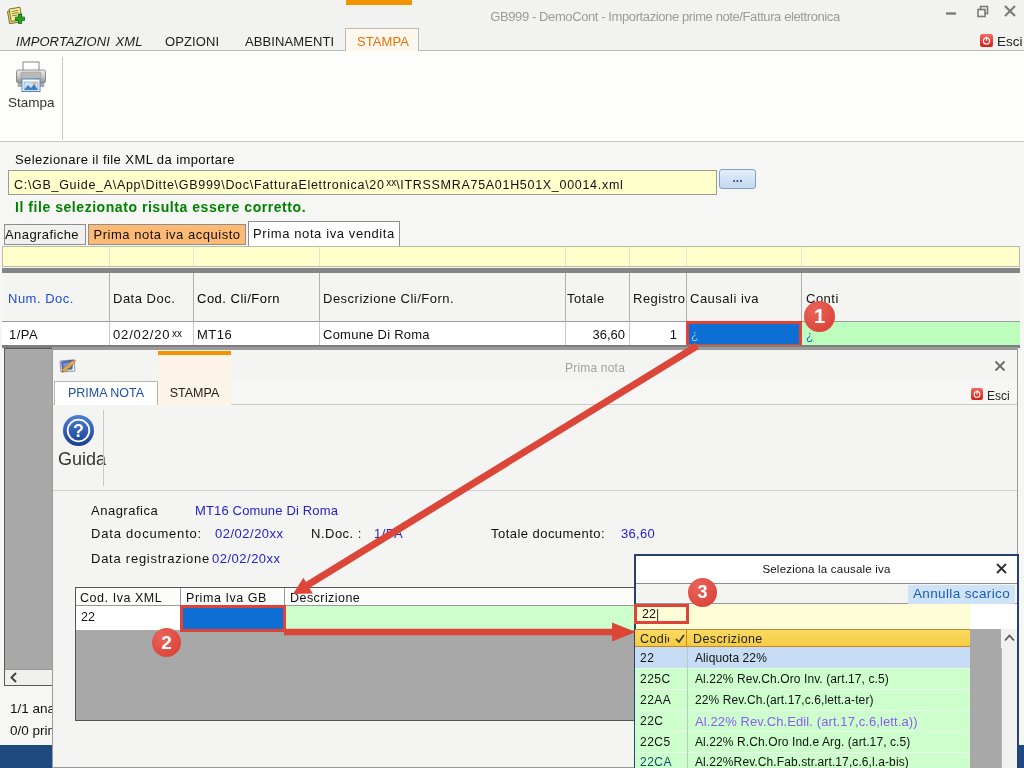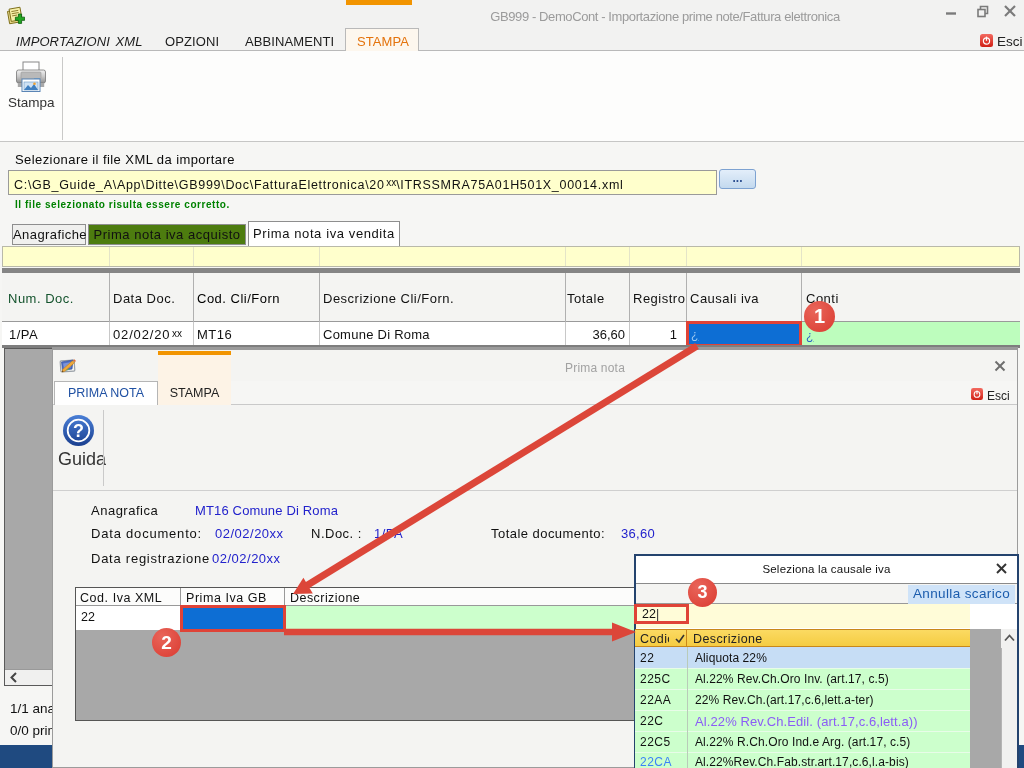--- a/index.html
+++ b/index.html
@@ -84,39 +84,39 @@
   <polygon points="8,29 12,24 15,27 18,23 22,29" fill="#3f7fc0"></polygon>
   <circle cx="18.5" cy="22.8" r="1.3" fill="#f0a030"></circle>
 </svg>
 <div class="abs" style="left:8px;top:95px;font-size:13.5px;color:#333;">Stampa</div>
 
 <div class="abs" style="left:0;top:142px;width:1024px;height:626px;background:#f6f6f4;"></div>
 <div class="abs" style="left:15px;top:152px;font-size:13px;letter-spacing:0.42px;color:#0a0a0a;">Selezionare il file XML da importare</div>
 
 <div class="abs" style="left:8px;top:170px;width:709px;height:25px;background:#ffffcc;border:1px solid #9a9a9a;font-size:12.5px;letter-spacing:0.7px;color:#111;line-height:23px;padding-left:5px;">C:\GB_Guide_A\App\Ditte\GB999\Doc\FatturaElettronica\20<span class="xx">xx</span>\ITRSSMRA75A01H501X_00014.xml</div>
 <div class="abs" style="left:719px;top:169px;width:37px;height:20px;background:linear-gradient(#e3eefa,#c3d9ee);border:1px solid #7da2d1;border-radius:3px;font-size:12px;font-weight:bold;color:#2a4d8f;text-align:center;line-height:16px;">...</div>
-<div class="abs" style="left:15px;top:199px;font-size:10px;letter-spacing:0.55px;font-weight:bold;color:#008200;">Il file selezionato risulta essere corretto.</div>
-
-<div class="abs" style="left:12px;top:224px;width:74px;height:21px;background:#f0f0ee;border:1px solid #8e8e8e;font-size:13px;letter-spacing:0.42px;color:#111;text-align:right;line-height:19px;">Anagrafiche</div>
-<div class="abs" style="left:88px;top:224px;width:158px;height:21px;background:#4d7c0f;border:1px solid #8e8e8e;font-size:13px;letter-spacing:0.52px;color:#111;text-align:center;line-height:19px;">Prima nota iva acquisto</div>
+<div class="abs" style="left:15px;top:199px;font-size:14px;letter-spacing:0.55px;font-weight:bold;color:#008200;">Il file selezionato risulta essere corretto.</div>
+
+<div class="abs" style="left:4px;top:224px;width:82px;height:21px;background:#f0f0ee;border:1px solid #8e8e8e;font-size:13px;letter-spacing:0.42px;color:#111;text-align:left;line-height:19px;">Anagrafiche</div>
+<div class="abs" style="left:88px;top:224px;width:158px;height:21px;background:#fdba74;border:1px solid #8e8e8e;font-size:13px;letter-spacing:0.52px;color:#111;text-align:center;line-height:19px;">Prima nota iva acquisto</div>
 <div class="abs" style="left:248px;top:221px;width:152px;height:25px;background:#ffffff;border:1px solid #8e8e8e;border-bottom:none;font-size:13px;letter-spacing:0.6px;color:#111;text-align:center;line-height:23px;z-index:3;">Prima nota iva vendita</div>
 
 <div class="abs" style="left:2px;top:246px;width:1018px;height:21px;background:#ffffcc;border:1px solid #b9b9a9;"></div>
 <div class="abs" style="left:109px;top:247px;width:1px;height:19px;background:#e4e4c8;"></div>
 <div class="abs" style="left:193px;top:247px;width:1px;height:19px;background:#e4e4c8;"></div>
 <div class="abs" style="left:319px;top:247px;width:1px;height:19px;background:#e4e4c8;"></div>
 <div class="abs" style="left:565px;top:247px;width:1px;height:19px;background:#e4e4c8;"></div>
 <div class="abs" style="left:629px;top:247px;width:1px;height:19px;background:#e4e4c8;"></div>
 <div class="abs" style="left:686px;top:247px;width:1px;height:19px;background:#e4e4c8;"></div>
 <div class="abs" style="left:801px;top:247px;width:1px;height:19px;background:#e4e4c8;"></div>
 
 <div class="abs" style="left:2px;top:268px;width:1018px;height:80px;background:#f4f4f2;border-top:5px solid #858585;"></div>
 
 <div class="abs" style="left:2px;top:273px;width:1018px;height:49px;background:#f4f4f2;border-bottom:1px solid #9a9a9a;"></div>
-<div class="abs" style="left:8px;top:291px;font-size:13px;letter-spacing:0.5px;color:#14532d;">Num. Doc.</div>
+<div class="abs" style="left:8px;top:291px;font-size:13px;letter-spacing:0.5px;color:#1d4ed8;">Num. Doc.</div>
 <div class="abs" style="left:113px;top:291px;font-size:13px;letter-spacing:0.5px;color:#111;">Data Doc.</div>
 <div class="abs" style="left:197px;top:291px;font-size:13px;letter-spacing:0.5px;color:#000000;">Cod. Cli/Forn</div>
 <div class="abs" style="left:323px;top:291px;font-size:13px;letter-spacing:0.5px;color:#111;">Descrizione Cli/Forn.</div>
 <div class="abs" style="left:567px;top:291px;font-size:13px;letter-spacing:0.5px;color:#111;">Totale</div>
 <div class="abs" style="left:633px;top:291px;font-size:13px;letter-spacing:0.5px;color:#111;">Registro</div>
 <div class="abs" style="left:690px;top:291px;font-size:13px;letter-spacing:0.5px;color:#111;">Causali iva</div>
 <div class="abs" style="left:806px;top:291px;font-size:13px;letter-spacing:0.5px;color:#111;">Conti</div>
 
 <div class="abs" style="left:109px;top:273px;width:1px;height:49px;background:#b0b0b0;"></div>
 <div class="abs" style="left:193px;top:273px;width:1px;height:49px;background:#b0b0b0;"></div>
@@ -254,21 +254,21 @@
 <div class="abs" style="left:640px;top:651px;font-size:12px;letter-spacing:0.5px;color:#111;">22</div>
 <div class="abs" style="left:695px;top:651px;font-size:12px;letter-spacing:0.1px;color:#111;">Aliquota 22%</div>
 <div class="abs" style="left:640px;top:672px;font-size:12px;letter-spacing:0.5px;color:#111;">225C</div>
 <div class="abs" style="left:695px;top:672px;font-size:12px;letter-spacing:0.1px;color:#111;">Al.22% Rev.Ch.Oro Inv. (art.17, c.5)</div>
 <div class="abs" style="left:640px;top:693px;font-size:12px;letter-spacing:0.5px;color:#111;">22AA</div>
 <div class="abs" style="left:695px;top:693px;font-size:12px;letter-spacing:0.1px;color:#111;">22% Rev.Ch.(art.17,c.6,lett.a-ter)</div>
 <div class="abs" style="left:640px;top:714px;font-size:12px;letter-spacing:0.5px;color:#111;">22C</div>
 <div class="abs" style="left:695px;top:714px;font-size:13px;letter-spacing:0.1px;color:#8b5cf6;">Al.22% Rev.Ch.Edil. (art.17,c.6,lett.a))</div>
 <div class="abs" style="left:640px;top:735px;font-size:12px;letter-spacing:0.5px;color:#111;">22C5</div>
 <div class="abs" style="left:695px;top:735px;font-size:12px;letter-spacing:0.1px;color:#111;">Al.22% R.Ch.Oro Ind.e Arg. (art.17, c.5)</div>
-<div class="abs" style="left:640px;top:755px;font-size:12px;letter-spacing:0.5px;color:#3b82f6;">22CA</div>
+<div class="abs" style="left:640px;top:755px;font-size:12px;letter-spacing:0.5px;color:#0c4a6e;">22CA</div>
 <div class="abs" style="left:695px;top:755px;font-size:12px;letter-spacing:0.1px;color:#111;">Al.22%Rev.Ch.Fab.str.art.17,c.6,l.a-bis)</div>
 
 <div class="abs" style="left:970px;top:629px;width:31px;height:139px;background:#a8a8a8;"></div>
 <div class="abs" style="left:1001px;top:629px;width:16px;height:139px;background:#f1f1f0;border-left:1px solid #b5b5b5;"></div>
 <div class="abs" style="left:1001px;top:629px;width:16px;height:19px;background:#f1f1f0;"></div>
 <svg class="abs" style="left:1004px;top:634px" width="11" height="8" viewBox="0 0 11 8">
     <polyline points="1,6.5 5.5,1.5 10,6.5" fill="none" stroke="#555" stroke-width="1.8"></polyline>
   </svg>
 
 <svg class="abs" style="left:0;top:0;pointer-events:none;z-index:50" width="1024" height="768" viewBox="0 0 1024 768">

